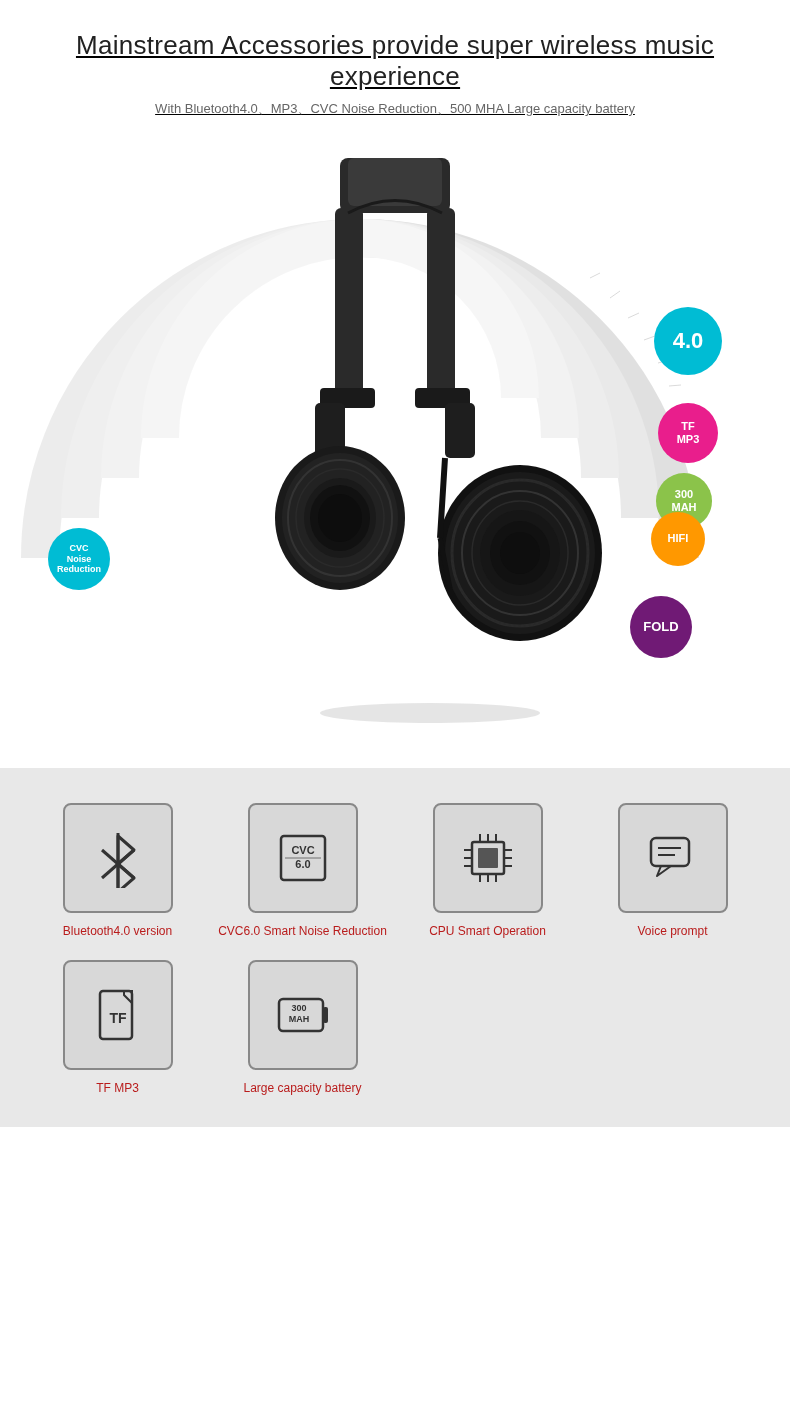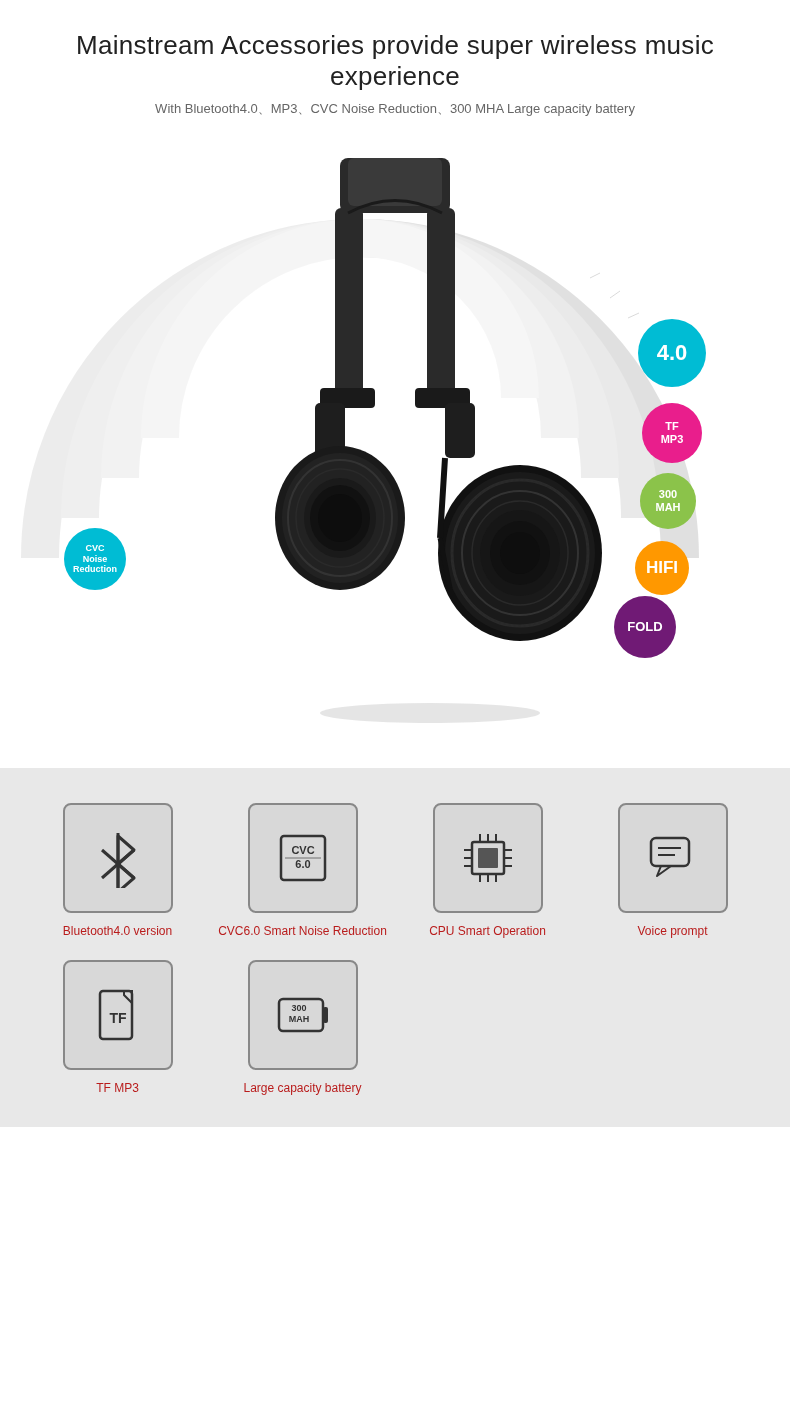--- a/index.html
+++ b/index.html
@@ -7,23 +7,24 @@
       width: 790px;
       min-height: 1427px;
       font-family: Arial, sans-serif;
       background: #fff;
       overflow-x: hidden;
     }
 
     
     .top-section {
       background: #fff;
-      padding: 30px 56px 0;
+      padding: 30px 40px 0;
       text-align: center;
       position: relative;
+      text-decoration: underline;
     }
     .main-title {
       font-size: 26px;
       font-weight: 400;
       color: #222;
       margin-bottom: 8px;
       letter-spacing: 0.3px;
     }
     .sub-title {
       font-size: 13px;
@@ -61,39 +62,39 @@
       font-weight: bold;
       color: #fff;
       text-align: center;
       z-index: 20;
       line-height: 1.2;
     }
     .bubble-40 {
       width: 68px; height: 68px;
       background: #00bcd4;
       font-size: 22px;
-      right: 28px; top: 191px;
+      right: 28px; top: 179px;
     }
     .bubble-tfmp3 {
       width: 60px; height: 60px;
       background: #e91e8c;
       font-size: 11px;
       right: 32px; top: 275px;
     }
     .bubble-300 {
       width: 56px; height: 56px;
       background: #8bc34a;
       font-size: 11px;
       right: 38px; top: 345px;
     }
     .bubble-hifi {
       width: 54px; height: 54px;
       background: #ff9800;
-      font-size: 17px;
-      right: 45px; top: 413px;
+      font-size: 11px;
+      right: 45px; top: 384px;
     }
     .bubble-fold {
       width: 62px; height: 62px;
       background: #701a75;
       font-size: 13px;
       right: 58px; top: 468px;
     }
     .bubble-cvc {
       width: 62px; height: 62px;
       background: #00bcd4;
@@ -162,21 +163,21 @@
       width: 700px;
       height: 600px;
       z-index: 1;
     }
   </style>
 </head>
 <body>
 
 <div class="top-section">
   <h1 class="main-title">Mainstream Accessories provide super wireless music experience</h1>
-  <p class="sub-title">With Bluetooth4.0、MP3、CVC Noise Reduction、300 MHA Large capacity battery</p>
+  <p class="sub-title">With Bluetooth4.0、MP3、CVC Noise Reduction、500 MHA Large capacity battery</p>
 
   <div class="headphone-area">
 
     <svg class="arc-svg" viewBox="0 0 700 600" xmlns="http://www.w3.org/2000/svg">
       <defs>
         <clipPath id="rightClip">
           <rect x="350" y="0" width="350" height="600"></rect>
         </clipPath>
         <clipPath id="leftClip">
           <rect x="0" y="0" width="350" height="600"></rect>

